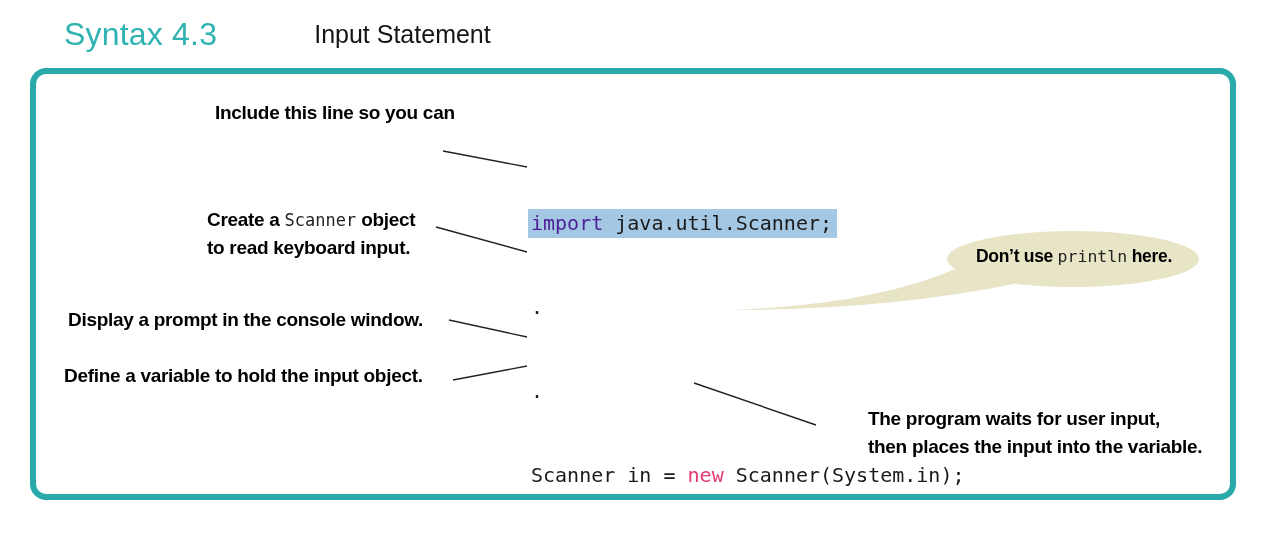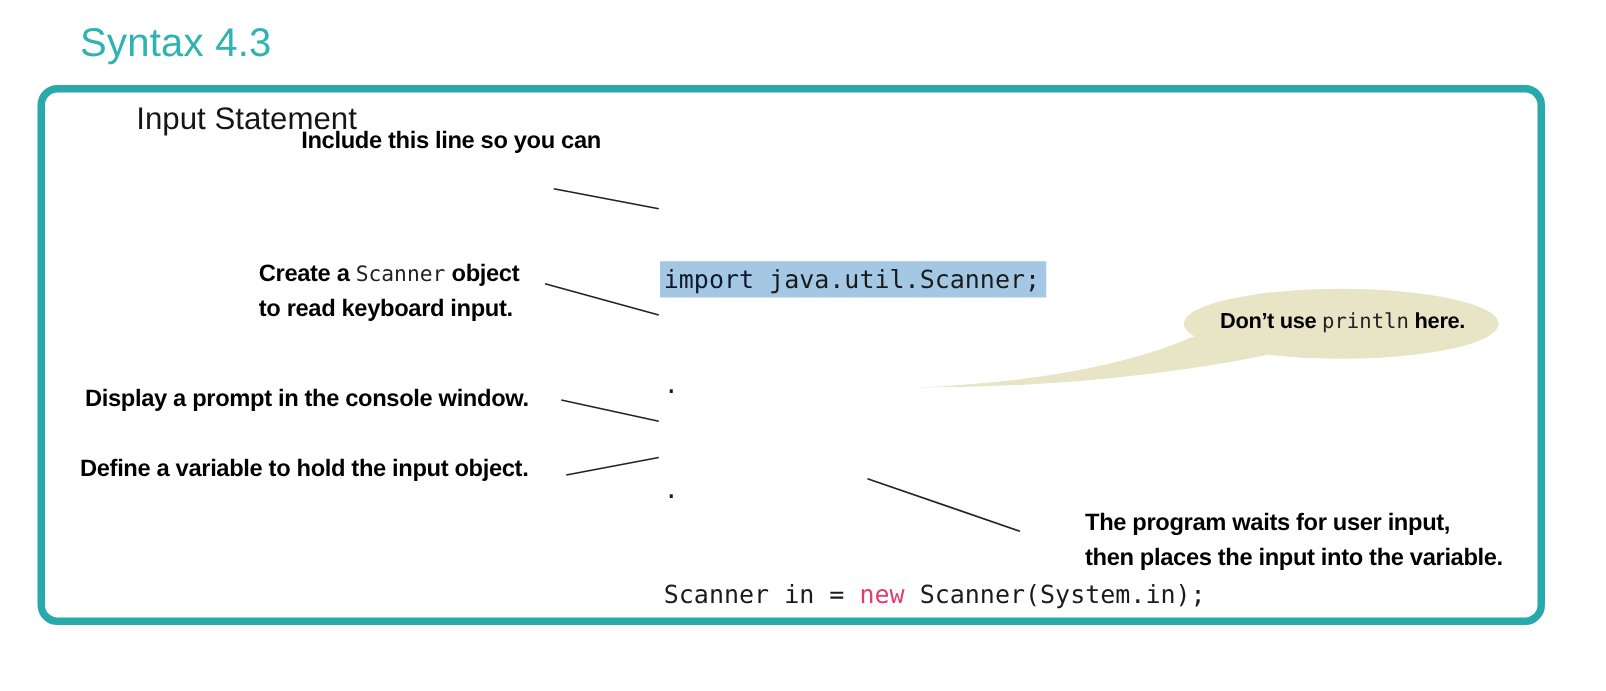--- a/index.html
+++ b/index.html
@@ -13,24 +13,23 @@
     overflow: hidden;
     font-family: "Liberation Sans", sans-serif;
   }
 
   
   .title-row {
     position: absolute;
     left: 64px;
     top: 16px;
     display: flex;
-    align-items: flex-start;
-    gap: 28px;
+    align-items: center;
+    gap: 52px;
     white-space: nowrap;
-    flex-direction: column;
   }
   .syntax-label {
     font-size: 32px;
     color: #2fb2b2;
     letter-spacing: 0.2px;
   }
   .figure-title {
     font-size: 25px;
     color: #151515;
     font-weight: 500;
@@ -88,21 +87,21 @@
     line-height: 28px;
     color: #1a1a1a;
     white-space: pre;
   }
   .code-line { height: 28px; }
   .hl {
     background: #a4c8e4;
     padding: 2px 5px 3px 3px;
     margin-left: -3px;
   }
-  .kw-import { color: #0f172a; margin-top: 20px; }
+  .kw-import { color: #4c1d95; margin-top: 20px; }
   .kw-pink   { color: #e53a6f; }
 
   
   .bubble-text {
     position: absolute;
     left: 948px;
     top: 246px;
     width: 252px;
     text-align: center;
     font-family: "Liberation Sans", sans-serif;
@@ -129,21 +128,21 @@
   <svg class="overlay" viewBox="0 0 1285 553">
     <path d="M 733 310 Q 878 304 960 267 L 1014 284 Q 884 310 733 310 Z" fill="#e8e4c6"></path>
     <ellipse cx="1073" cy="259" rx="126" ry="28" fill="#e8e4c6"></ellipse>
     <line class="connector" x1="443" y1="151" x2="527" y2="167"></line>
     <line class="connector" x1="436" y1="227" x2="527" y2="252"></line>
     <line class="connector" x1="449" y1="320" x2="527" y2="337"></line>
     <line class="connector" x1="453" y1="380" x2="527" y2="366"></line>
     <line class="connector" x1="694" y1="383" x2="816" y2="425"></line>
   </svg>
 
-  <div class="hand" style="left:241px; top:99px;">
+  <div class="hand" style="left:215px; top:99px;">
     <div><span>Include this line so you can</span></div>
   </div>
 
   <div class="hand" style="left:207px; top:206px;">
     <div><span>Create a </span><span class="inline-code">Scanner</span><span> object</span></div>
     <div><span>to read keyboard input.</span></div>
   </div>
 
   <div class="hand" style="left:68px; top:306px;">
     <span>Display a prompt in the console window.</span>

